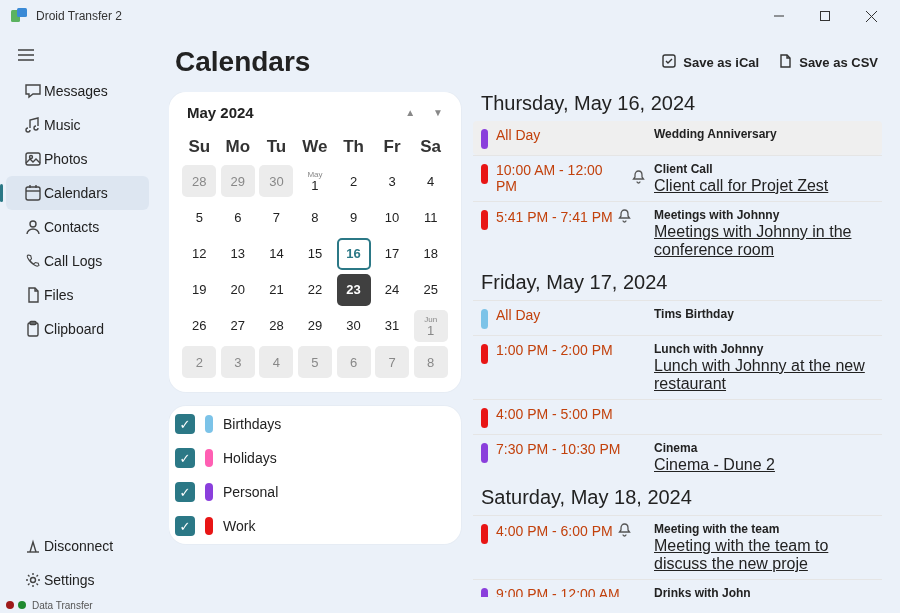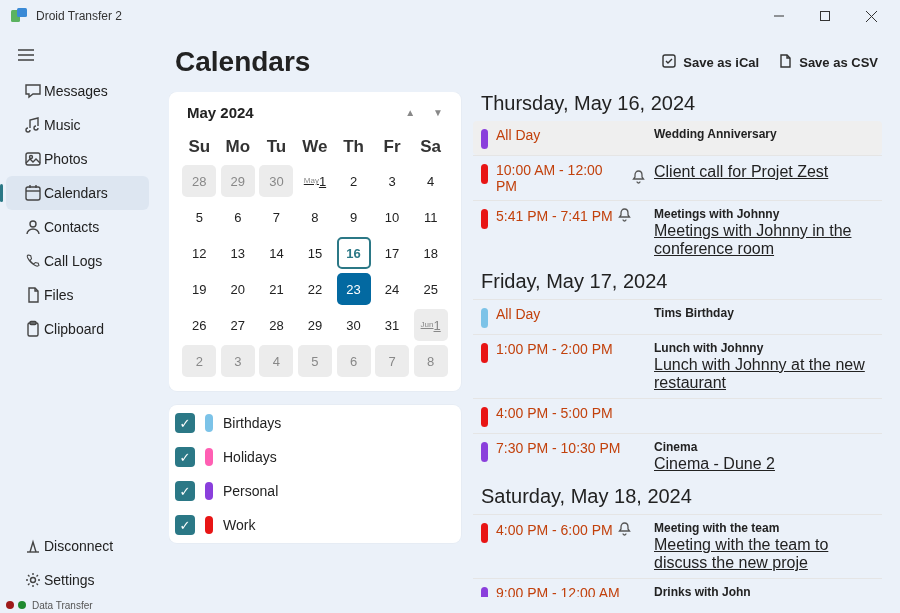--- a/index.html
+++ b/index.html
@@ -16,33 +16,33 @@
   .navitem .ico { width:18px; display:flex; justify-content:center; color:#444;}
   .navitem.active { background:#dde6f1; position:relative;}
   .navitem.active::before { content:""; position:absolute; left:-6px; top:8px; bottom:8px; width:3px; background:#2b7886; border-radius:2px;}
   .sidebar .spacer { flex:1;}
   .main { flex:1; padding:10px 14px 0 14px; display:flex; flex-direction:column; overflow:hidden;}
   .main-header { display:flex; align-items:center; padding:4px 8px 14px 6px;}
   .main-header h1 { font-size:28px; font-weight:700;}
   .headbtn { display:flex; align-items:center; gap:6px; font-size:13px; font-weight:600; margin-left:18px; cursor:pointer;}
   .content { display:flex; gap:12px; flex:1; overflow:hidden;}
   .leftcol { width:292px; display:flex; flex-direction:column; gap:14px;}
-  .card { background:#fff; border-radius:8px; padding:12px 10px 10px 10px; box-shadow:0 0 0 1px rgba(0,0,0,0.02);}
+  .card { background:#fff; border-radius:17px; padding:12px 10px 10px 10px; box-shadow:0 0 0 1px rgba(0,0,0,0.02);}
   .calhead { display:flex; align-items:center; padding:0 8px 8px 8px;}
   .calhead .month { font-weight:700; font-size:15px;}
   .calhead .arrows { margin-left:auto; display:flex; gap:18px; color:#888; font-size:10px;}
   table.cal { width:100%; border-collapse:separate; border-spacing:2px 4px; text-align:center;}
   table.cal th { font-size:17px; font-weight:700; color:#333; padding:4px 0;}
   table.cal td { font-size:13px; padding:0;}
   .daycell { width:34px; height:32px; display:inline-flex; align-items:center; justify-content:center; border-radius:5px;}
   .daycell.dim { background:#ececec; color:#888;}
-  .daycell.may1 { flex-direction:row; line-height:1;text-decoration:underline;}
+  .daycell.may1 { flex-direction:column; line-height:1;}
   .daycell.may1 .mo { font-size:8px; color:#888;}
   .daycell.today { border:2px solid #2b7886; color:#2b7886; font-weight:700;}
-  .daycell.sel { background:#0369a1; color:#fff; font-weight:400;}
+  .daycell.sel { background:#404040; color:#fff; font-weight:700;}
   .legend { display:flex; flex-direction:column; gap:14px; padding:8px 6px;}
   .legrow { display:flex; align-items:center; gap:10px;}
   .chk { width:20px; height:20px; background:#2b7886; border-radius:4px; display:flex; align-items:center; justify-content:center; color:#fff; font-size:13px;}
   .pill { width:8px; height:18px; border-radius:4px;}
   .events { flex:1; overflow:hidden; padding-right:4px;}
   .dayheader { font-size:20px; font-weight:400; margin:6px 0 6px 8px; color:#222;}
   .dayheader.first { margin-top:0;}
   .evrow { display:flex; align-items:flex-start; padding:6px 4px 6px 8px; gap:8px; border-top:1px solid #e5e5e5;}
   .evrow.allday1 { background:#efefef; border-top:none; border-radius:4px; position:relative;}
   .evrow.allday1::before { content:""; position:absolute; left:-6px; top:6px; bottom:6px; width:3px; background:#2b7886; border-radius:2px;}
@@ -330,20 +330,21 @@
               <div class="evtitle">Wedding Anniversary</div>
             </span>
           </div>
           <div class="evrow">
             <span class="evpill" style="background:#e81515"></span>
       <span class="evtime">10:00 AM - 12:00 PM <span class="evbell"><svg width="15" height="15" fill="none" stroke="#555" stroke-width="1.3">
                   <path d="M7.5 2c2 0 3.5 1.5 3.5 4v2l1.5 2h-10l1.5-2V6c0-2.5 1.5-4 3.5-4z"></path>
                   <path d="M6 12.5a1.5 1.5 0 0 0 3 0"></path>
                 </svg></span></span>
       <span class="evtext">
+              <div class="evtitle">Client Call</div>
               <div class="evdesc">Client call for Projet Zest</div>
             </span>
           </div>
           <div class="evrow">
             <span class="evpill" style="background:#e81515"></span>
       <span class="evtime">5:41 PM - 7:41 PM <span class="evbell"><svg width="15" height="15" fill="none" stroke="#555" stroke-width="1.3">
                   <path d="M7.5 2c2 0 3.5 1.5 3.5 4v2l1.5 2h-10l1.5-2V6c0-2.5 1.5-4 3.5-4z"></path>
                   <path d="M6 12.5a1.5 1.5 0 0 0 3 0"></path>
                 </svg></span></span>
       <span class="evtext">

